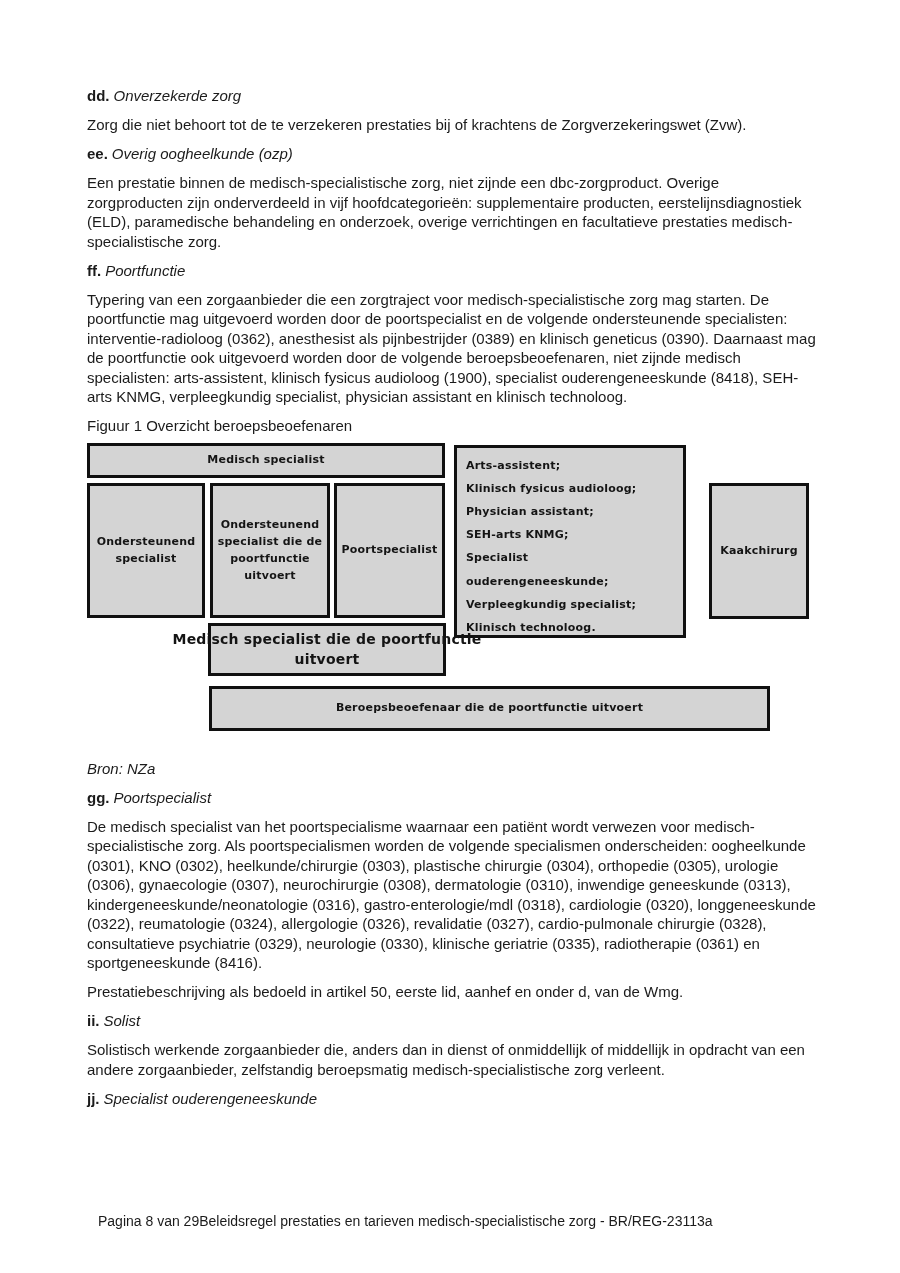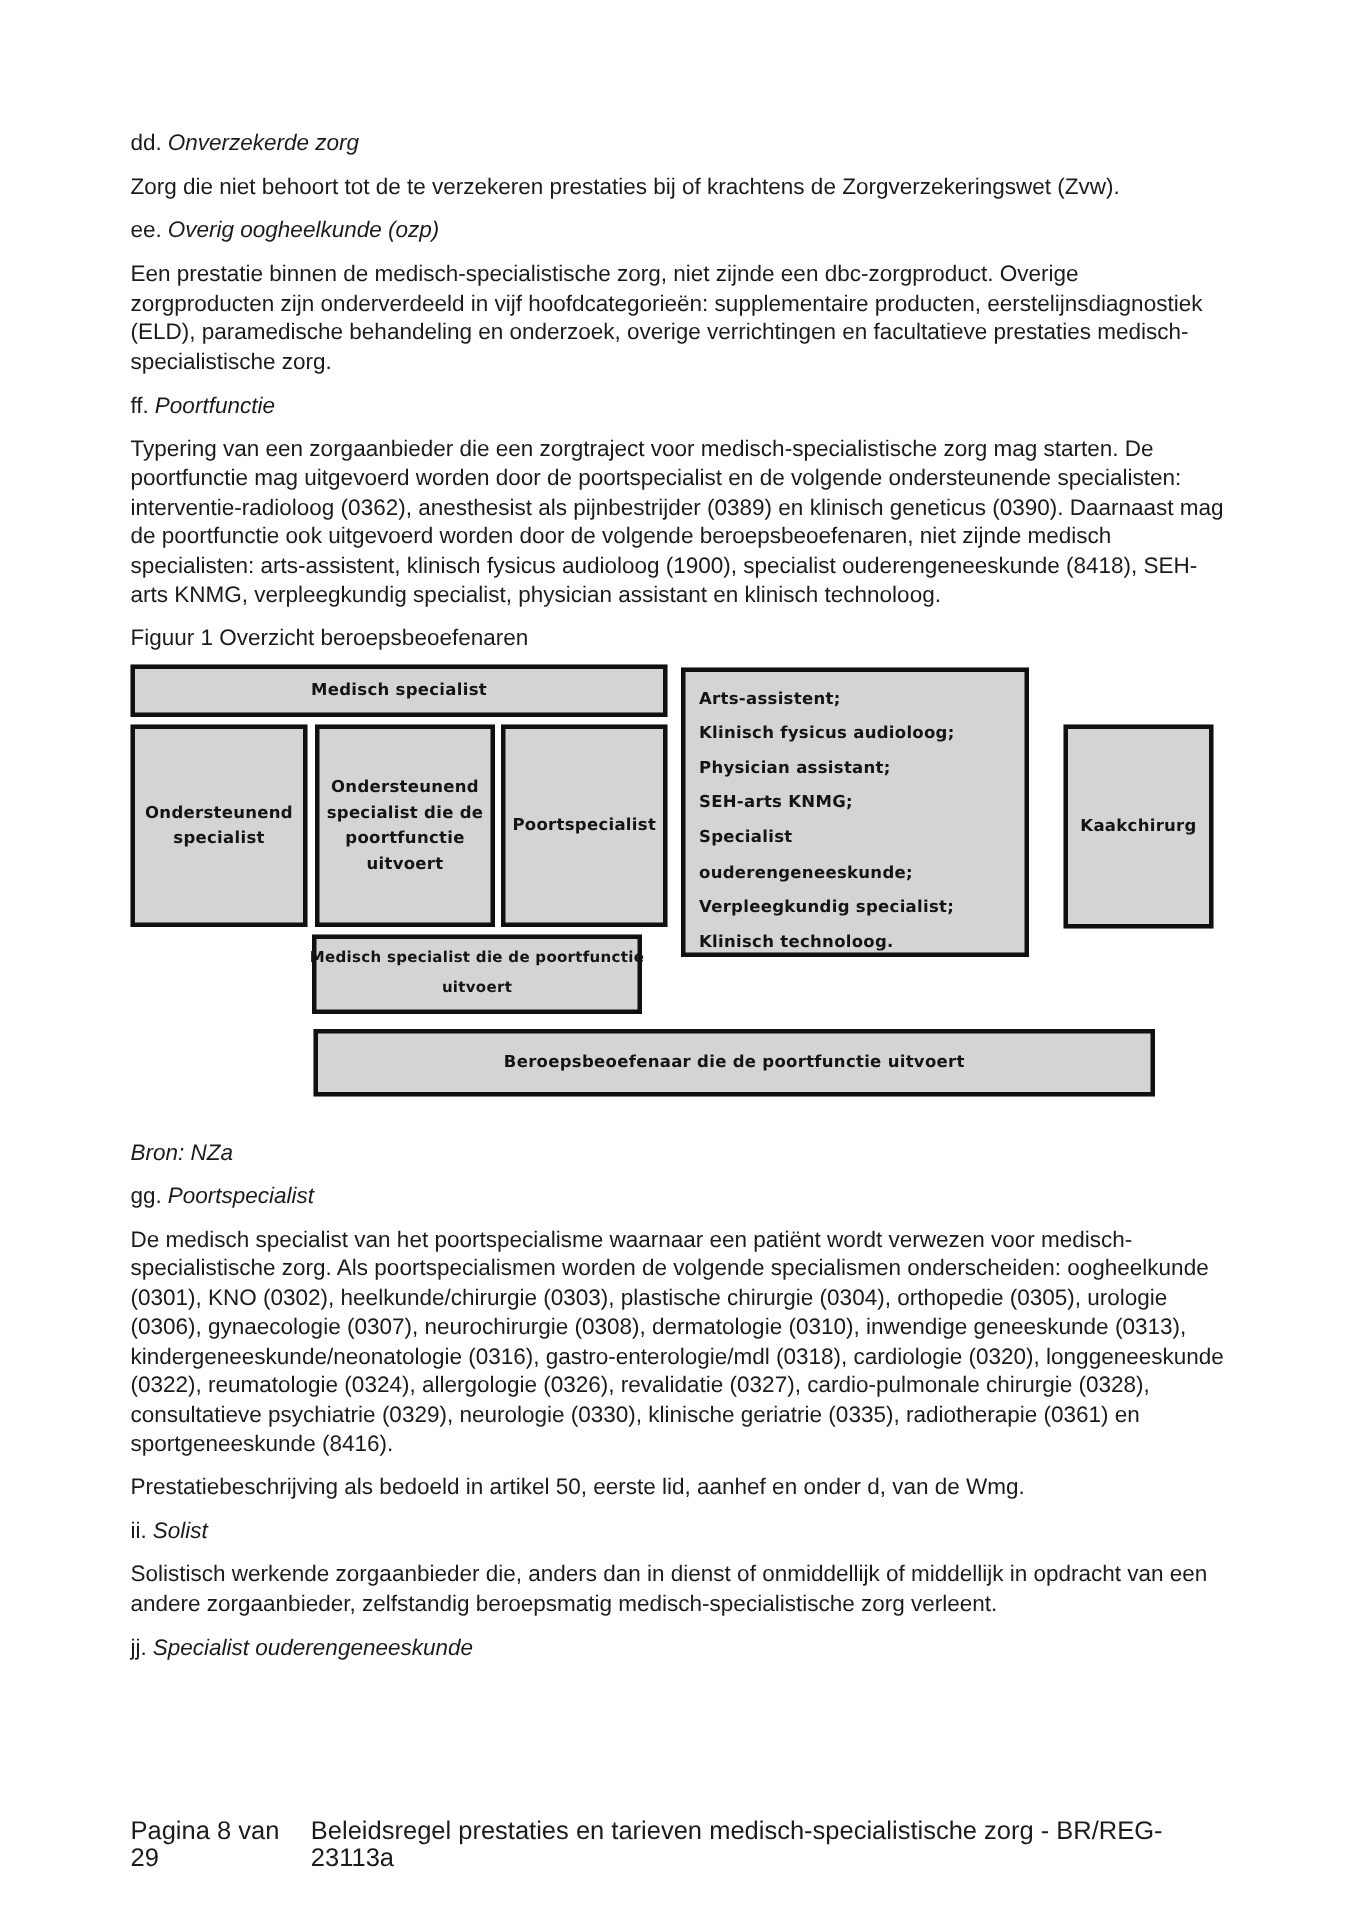--- a/index.html
+++ b/index.html
@@ -11,21 +11,21 @@
     color:#1b1b1b;
     overflow:hidden;
   }
   .content{
     position:absolute;left:87px;top:0;width:730px;padding-top:86px;
     font-size:15px;line-height:19.5px;
   }
   .block{margin:9.5px 0 0 0;}
   .block.first{margin-top:0;}
   .def-heading{font-size:15px;}
-  .def-label{font-style:normal;margin-right:4px;}
+  .def-label{font-style:normal;margin-right:4px;font-weight:bold;}
   .def-term{font-style:italic;}
   .para{margin:9.5px 0 0 0;}
   .caption{}
   .bron{font-style:italic;margin-top:26px;}
 
   
   .diagram{
     position:relative;width:730px;height:290px;margin-top:7px;
     font-family:"DejaVu Sans",sans-serif;
     font-weight:bold;font-size:11px;letter-spacing:0.2px;color:#141414;
@@ -42,30 +42,30 @@
   .box-osp{left:123px;top:40px;width:120px;height:135px;}
   .box-ps{left:247px;top:40px;width:111px;height:135px;}
   .box-list{
     left:367px;top:2px;width:232px;height:193px;
     display:block;text-align:left;overflow:hidden;
     padding:6px 0 0 9px;line-height:23.2px;
   }
   .box-list .line{white-space:nowrap;}
   .box-kaak{left:583px;top:40px;width:100px;height:136px;margin-left:39px;}
   .box-msp{
-    left:121px;top:180px;width:220px;height:53px;
-    flex-direction:column;font-size:10px;line-height:20px;
+    left:121px;top:180px;width:238px;height:53px;
+    flex-direction:column;font-size:14px;line-height:20px;
   }
   .box-msp .line{white-space:nowrap;}
   .box-bottom{left:122px;top:243px;width:561px;height:45px;}
 
   .footer{
-    position:absolute;left:87px;top:1212px;width:730px;
+    position:absolute;left:98px;top:1212px;width:730px;
     display:flex;justify-content:flex-start;
-    font-size:17px;line-height:18px;
+    font-size:14px;line-height:18px;
   }
 </style>
 </head>
 <body>
 
 <div class="page">
   <div class="content">
 
     <div class="block first def-heading">
       <span class="def-label">dd.</span><span class="def-term">Onverzekerde zorg</span>

